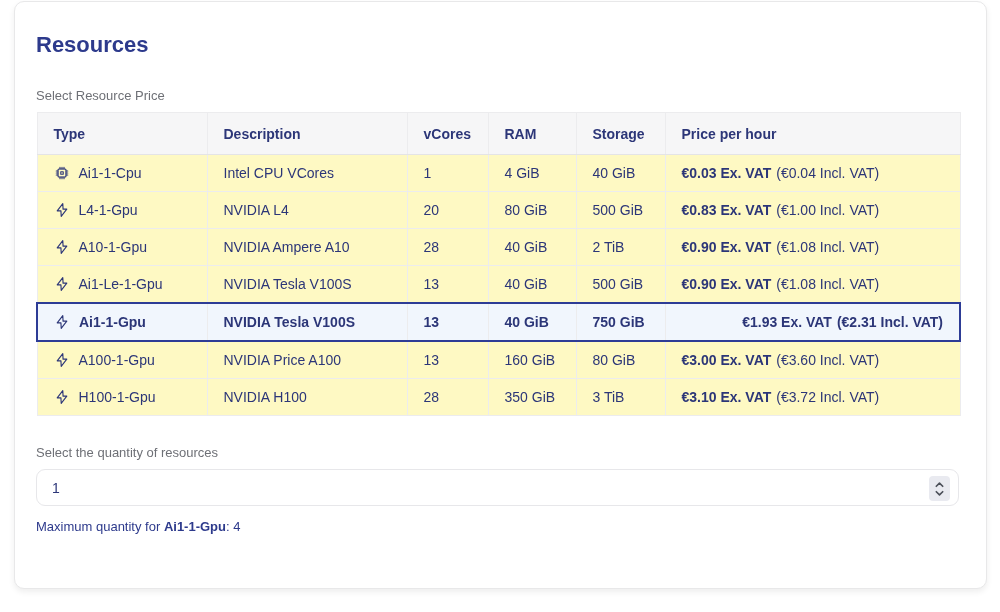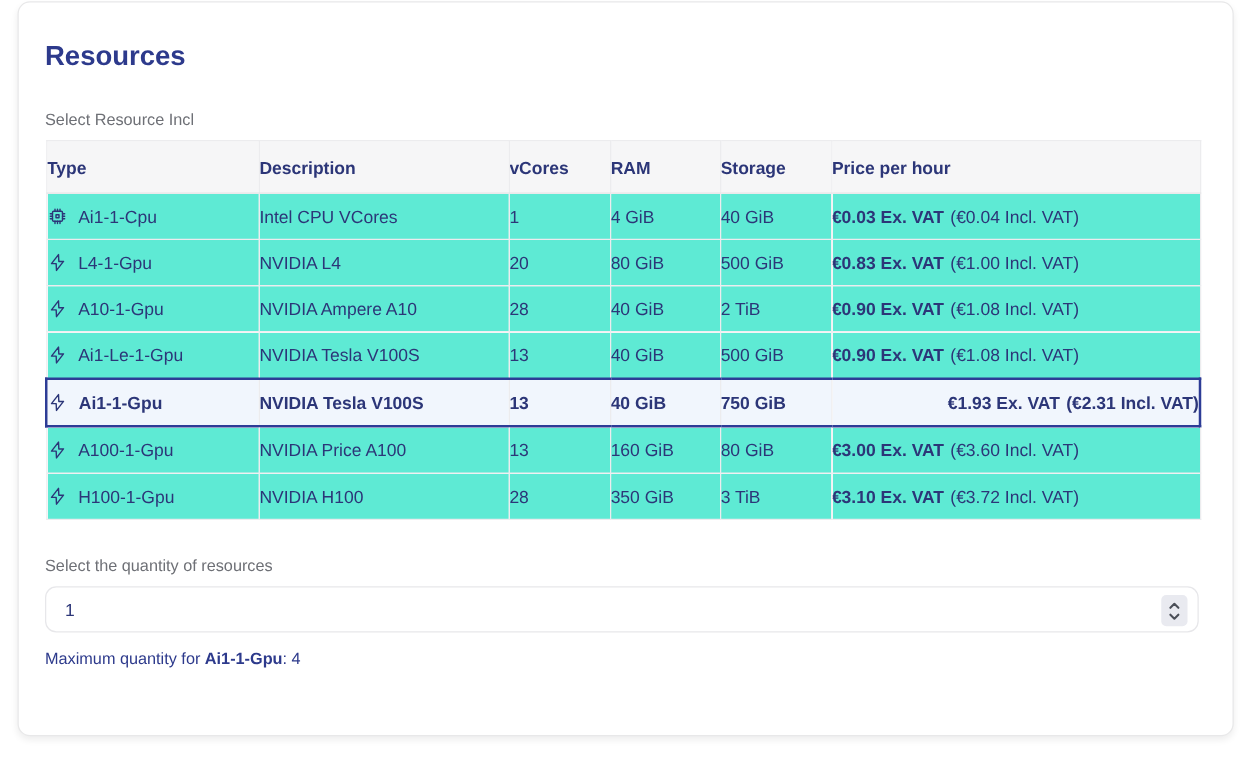--- a/index.html
+++ b/index.html
@@ -37,28 +37,28 @@
   }
   table.resource-table{
     width:923px;border-collapse:collapse;table-layout:fixed;
     font-size:14px;color:var(--text-navy);
     border:1px solid var(--table-border);
   }
   col.c-type{width:170px;} col.c-desc{width:200px;} col.c-vcores{width:81px;}
   col.c-ram{width:88px;} col.c-storage{width:89px;} col.c-price{width:295px;}
   th,td{
     border:1px solid var(--grid-line);
-    padding:0 0;text-align:left;font-weight:400;
+    padding:0 16px;text-align:left;font-weight:400;
     white-space:nowrap;overflow:hidden;
   }
   thead th{
     background:var(--header-bg);height:42px;font-weight:700;
     border-bottom:1px solid var(--table-border);
   }
-  tbody td{height:36px;background:#5eead4;}
+  tbody td{height:36px;background:#fef9c3;}
   tbody tr{cursor:pointer;}
   .type-cell{display:flex;align-items:center;height:36px;gap:9px;}
   .row-icon{display:inline-flex;width:16px;height:16px;color:var(--text-navy);flex:0 0 16px;}
   .row-icon svg{width:16px;height:16px;}
   tr.selected td{
     background:var(--selected-bg);font-weight:700;
     border-top:2px solid var(--selected-border);
     border-bottom:2px solid var(--selected-border);
   }
   tr.selected td:first-child{border-left:2px solid var(--selected-border);}
@@ -89,21 +89,21 @@
   .stepper svg{width:11px;height:22px;}
   .max-note{font-size:13px;color:var(--heading-blue);}
   .max-note b{font-weight:700;}
 </style>
 </head>
 <body>
 
 <div class="card">
   <h1 class="card-title">Resources</h1>
 
-  <p class="field-label">Select Resource Incl</p>
+  <p class="field-label">Select Resource Price</p>
 
   <table class="resource-table">
     <colgroup>
       <col class="c-type">
         <col class="c-desc">
         <col class="c-vcores">
       <col class="c-ram">
         <col class="c-storage">
         <col class="c-price">
     </colgroup>

